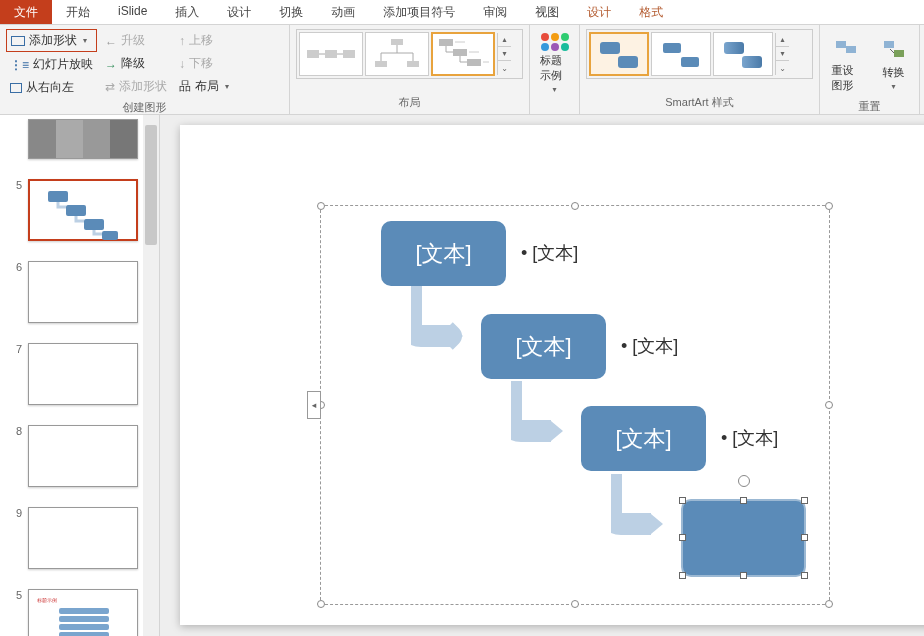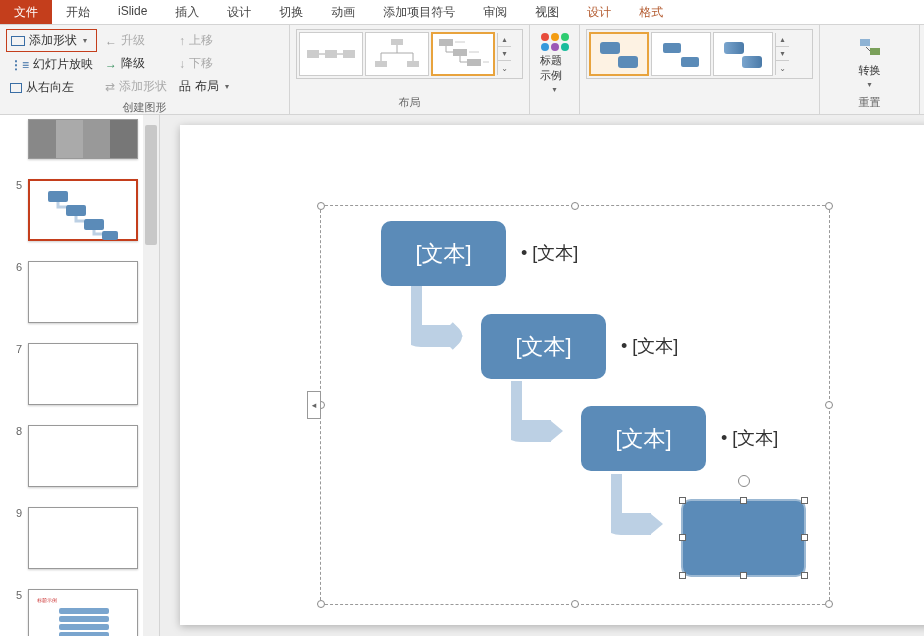--- a/index.html
+++ b/index.html
@@ -210,24 +210,32 @@
             <rect x="6" y="6" width="20" height="12" rx="3" fill="url(#g1)"></rect>
             <rect x="24" y="20" width="20" height="12" rx="3" fill="url(#g1)"></rect>
           </svg>
       </div>
       <div class="gallery-nav">
         <div class="gallery-nav-btn">▴</div>
         <div class="gallery-nav-btn">▾</div>
         <div class="gallery-nav-btn" style="border:none">⌄</div>
       </div>
     </div>
+    <div class="ribbon-group-label">SmartArt 样式</div>
   </div>
 
   <div class="ribbon-group" style="width:100px">
     <div class="ribbon-row" style="justify-content:center">
+      <div class="big-btn">
+        <svg viewBox="0 0 28 28">
+            <rect x="4" y="8" width="10" height="7" fill="#8fb3d4"></rect>
+            <rect x="14" y="13" width="10" height="7" fill="#8fb3d4"></rect>
+          </svg>
+        <span>重设图形</span>
+      </div>
       <div class="big-btn">
         <svg viewBox="0 0 28 28">
             <rect x="4" y="6" width="10" height="7" fill="#8fb3d4"></rect>
             <rect x="14" y="15" width="10" height="7" fill="#7aa05a"></rect>
             <path d="M10 14l4 4" stroke="#666"></path>
           </svg>
         <span>转换</span>
         <span style="font-size:8px;color:#666">▾</span>
       </div>
     </div>

